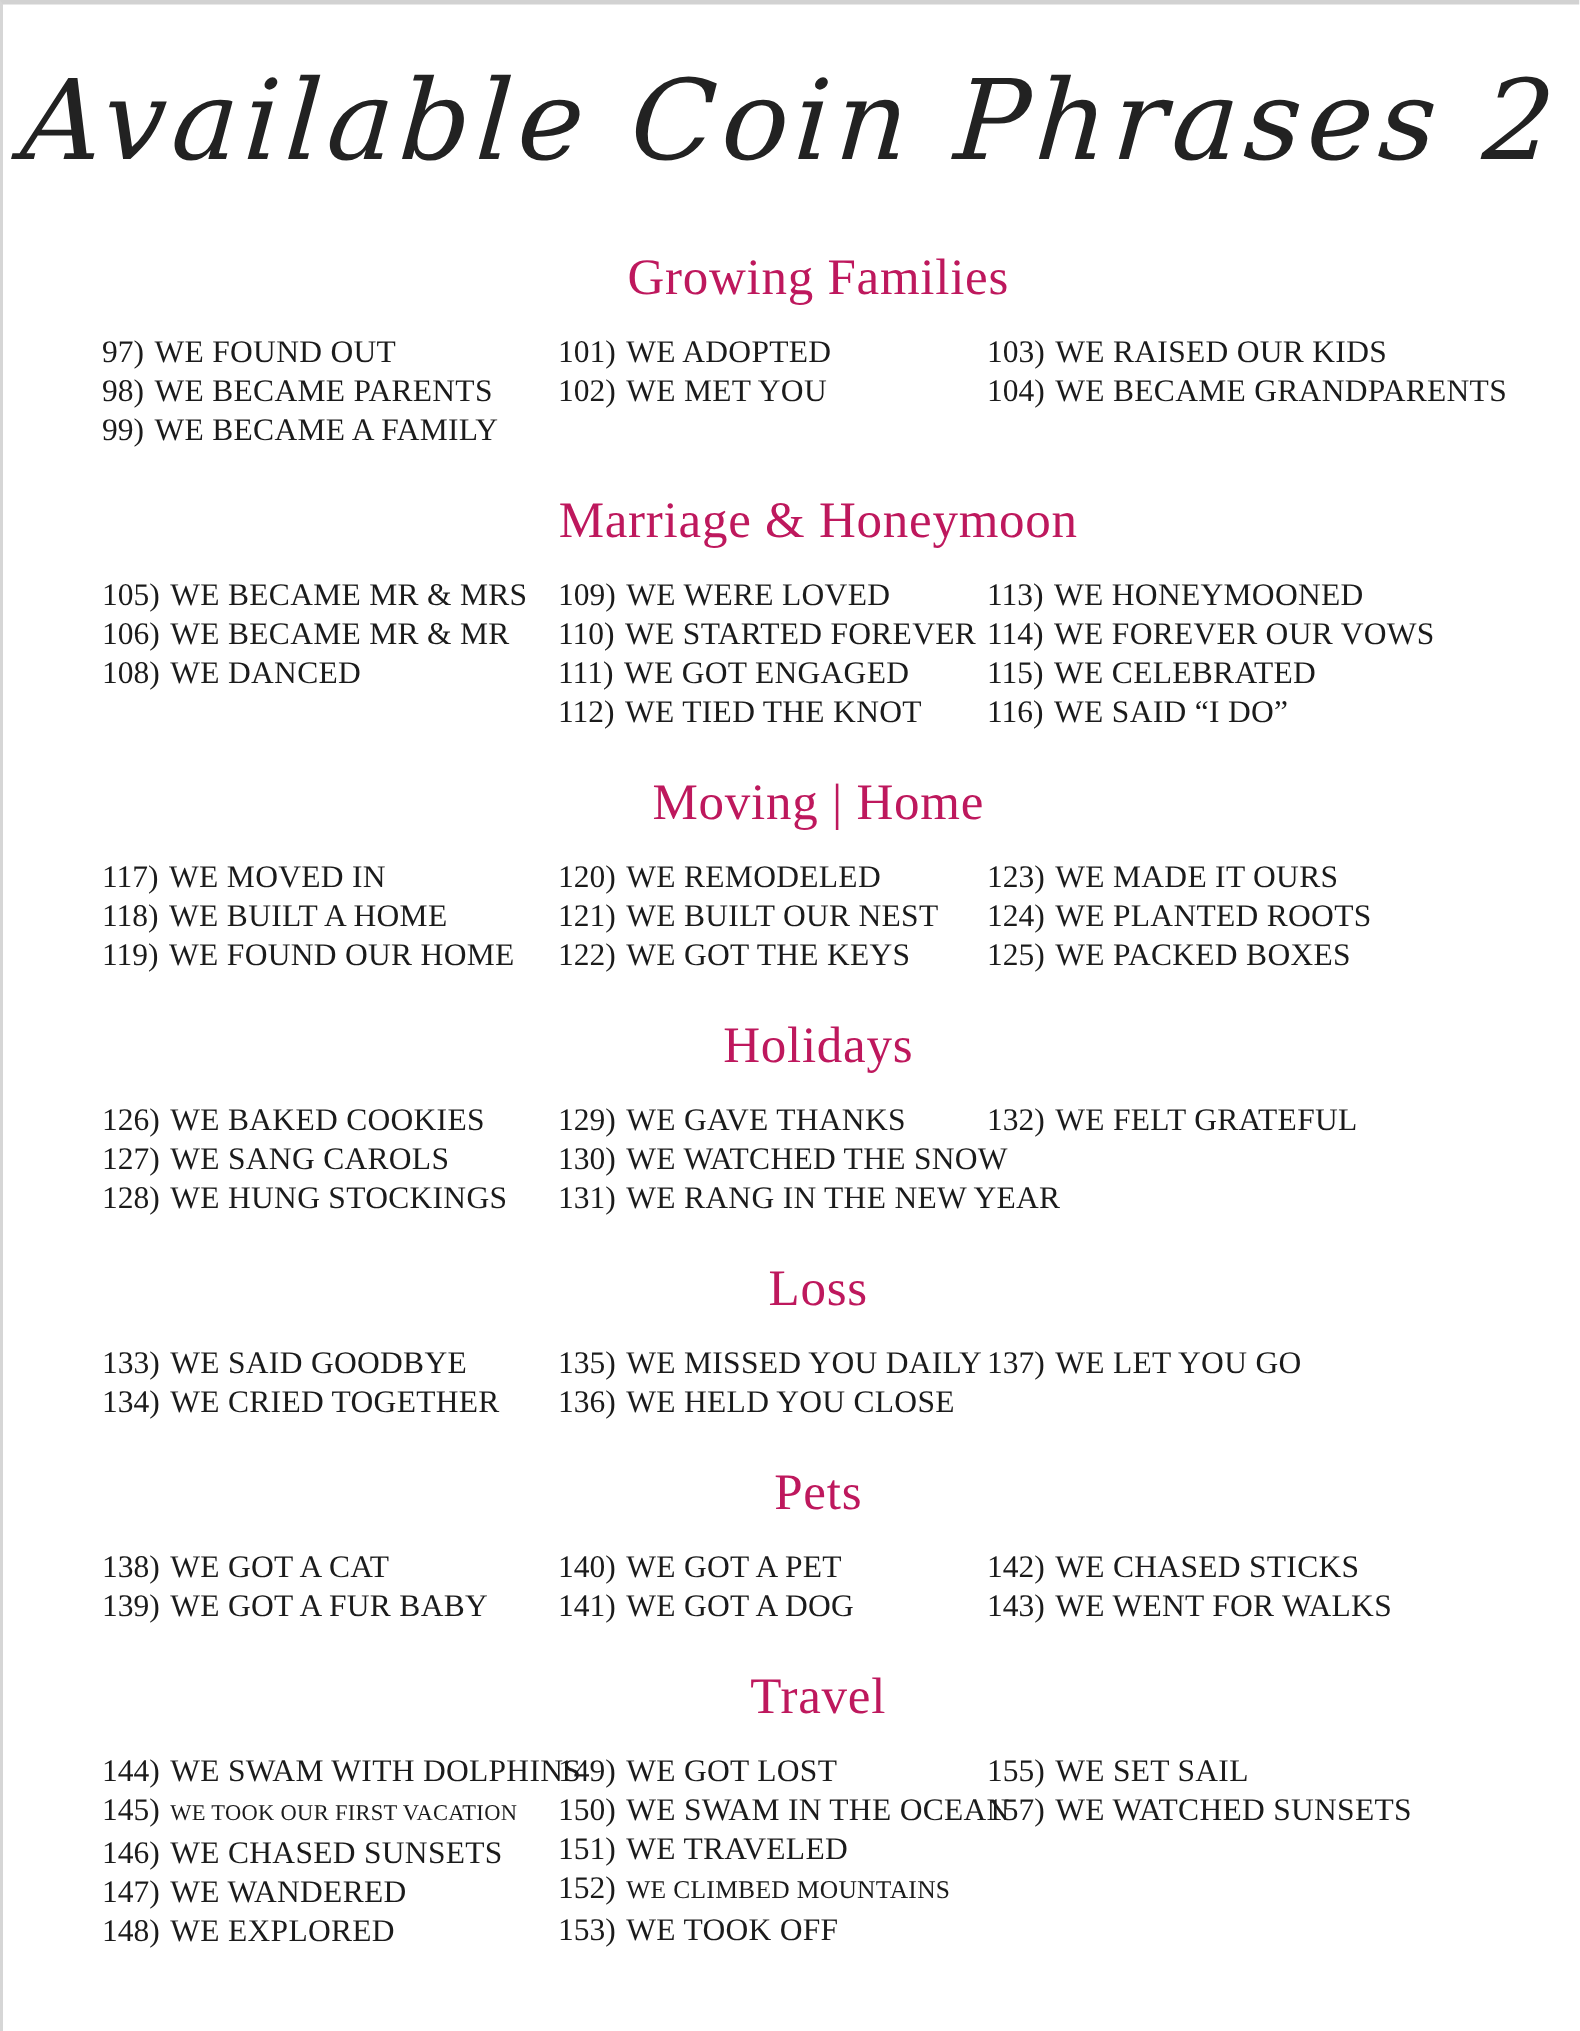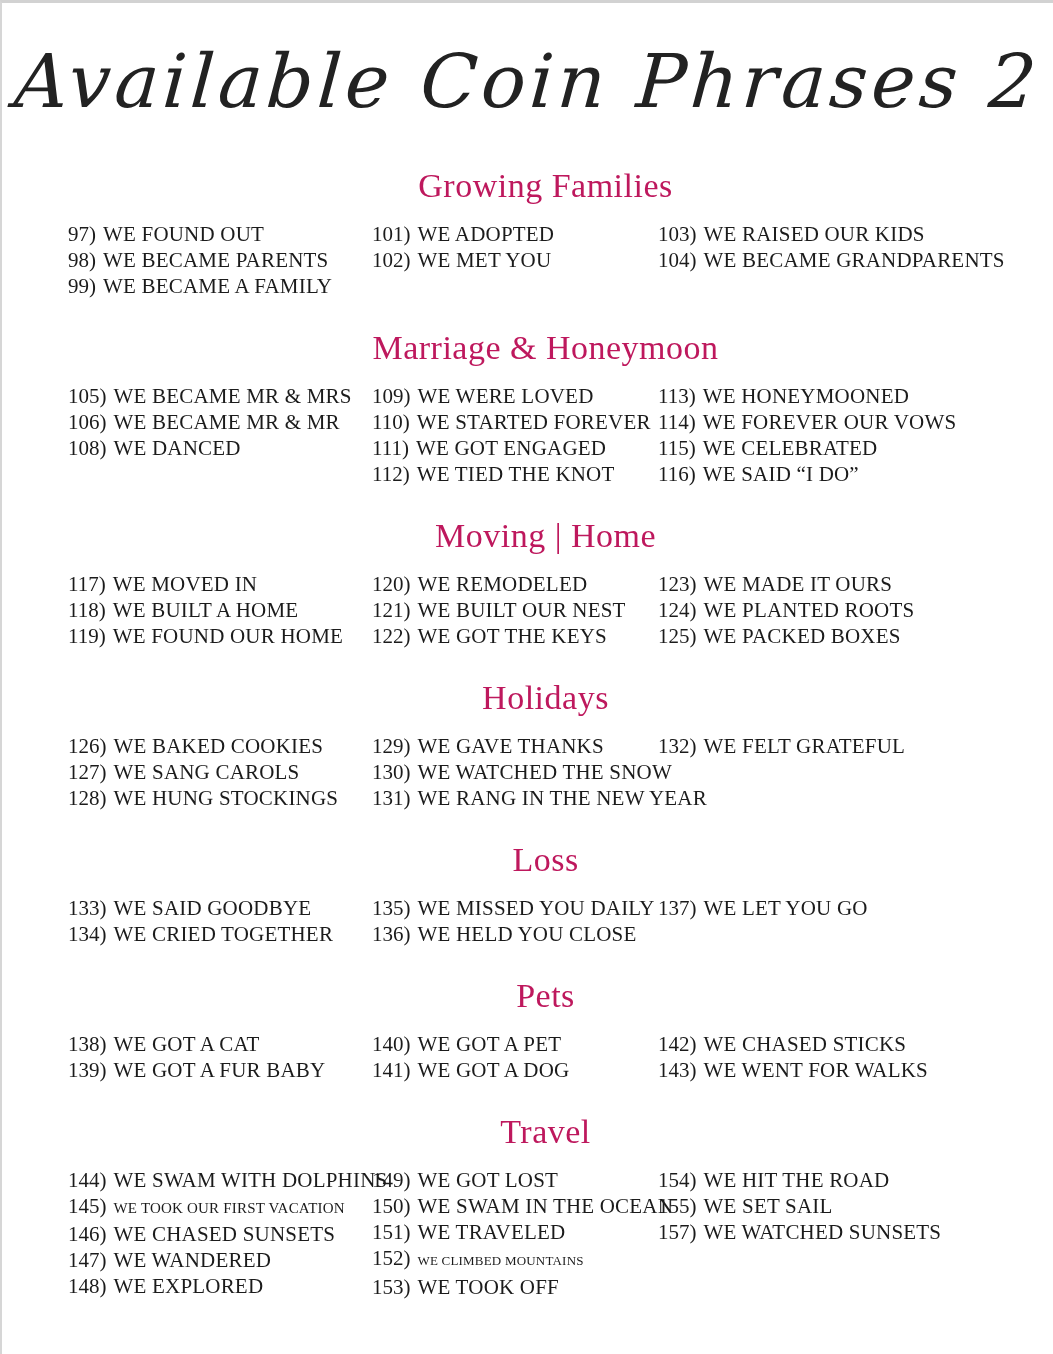--- a/index.html
+++ b/index.html
@@ -196,24 +196,23 @@
             <div class="item"><span class="num">144)</span><span class="txt">WE SWAM WITH DOLPHINS</span></div>
             <div class="item"><span class="num">145)</span><span class="txt" style="font-size: 15px; text-align: center;">WE TOOK OUR FIRST VACATION</span></div>
             <div class="item"><span class="num">146)</span><span class="txt">WE CHASED SUNSETS</span></div>
             <div class="item"><span class="num">147)</span><span class="txt">WE WANDERED</span></div>
             <div class="item"><span class="num">148)</span><span class="txt">WE EXPLORED</span></div>
           </div>
           <div class="col">
             <div class="item"><span class="num">149)</span><span class="txt">WE GOT LOST</span></div>
             <div class="item"><span class="num">150)</span><span class="txt">WE SWAM IN THE OCEAN</span></div>
             <div class="item"><span class="num">151)</span><span class="txt">WE TRAVELED</span></div>
-            <div class="item"><span class="num">152)</span><span class="txt" style="font-size: 13px;">WE CLIMBED MOUNTAINS</span></div>
+            <div class="item"><span class="num">152)</span><span class="txt" style="font-size: 17px;">WE CLIMBED MOUNTAINS</span></div>
             <div class="item"><span class="num">153)</span><span class="txt">WE TOOK OFF</span></div>
           </div>
           <div class="col">
-            <div class="item"><span class="num">154)</span><span class="txt">WE HIT THE ROAD</span></div>
             <div class="item"><span class="num">155)</span><span class="txt">WE SET SAIL</span></div>
             <div class="item"><span class="num">157)</span><span class="txt">WE WATCHED SUNSETS</span></div>
           </div>
         </div>
   </section>
 </main>
 </div>
 
 </body></html>

